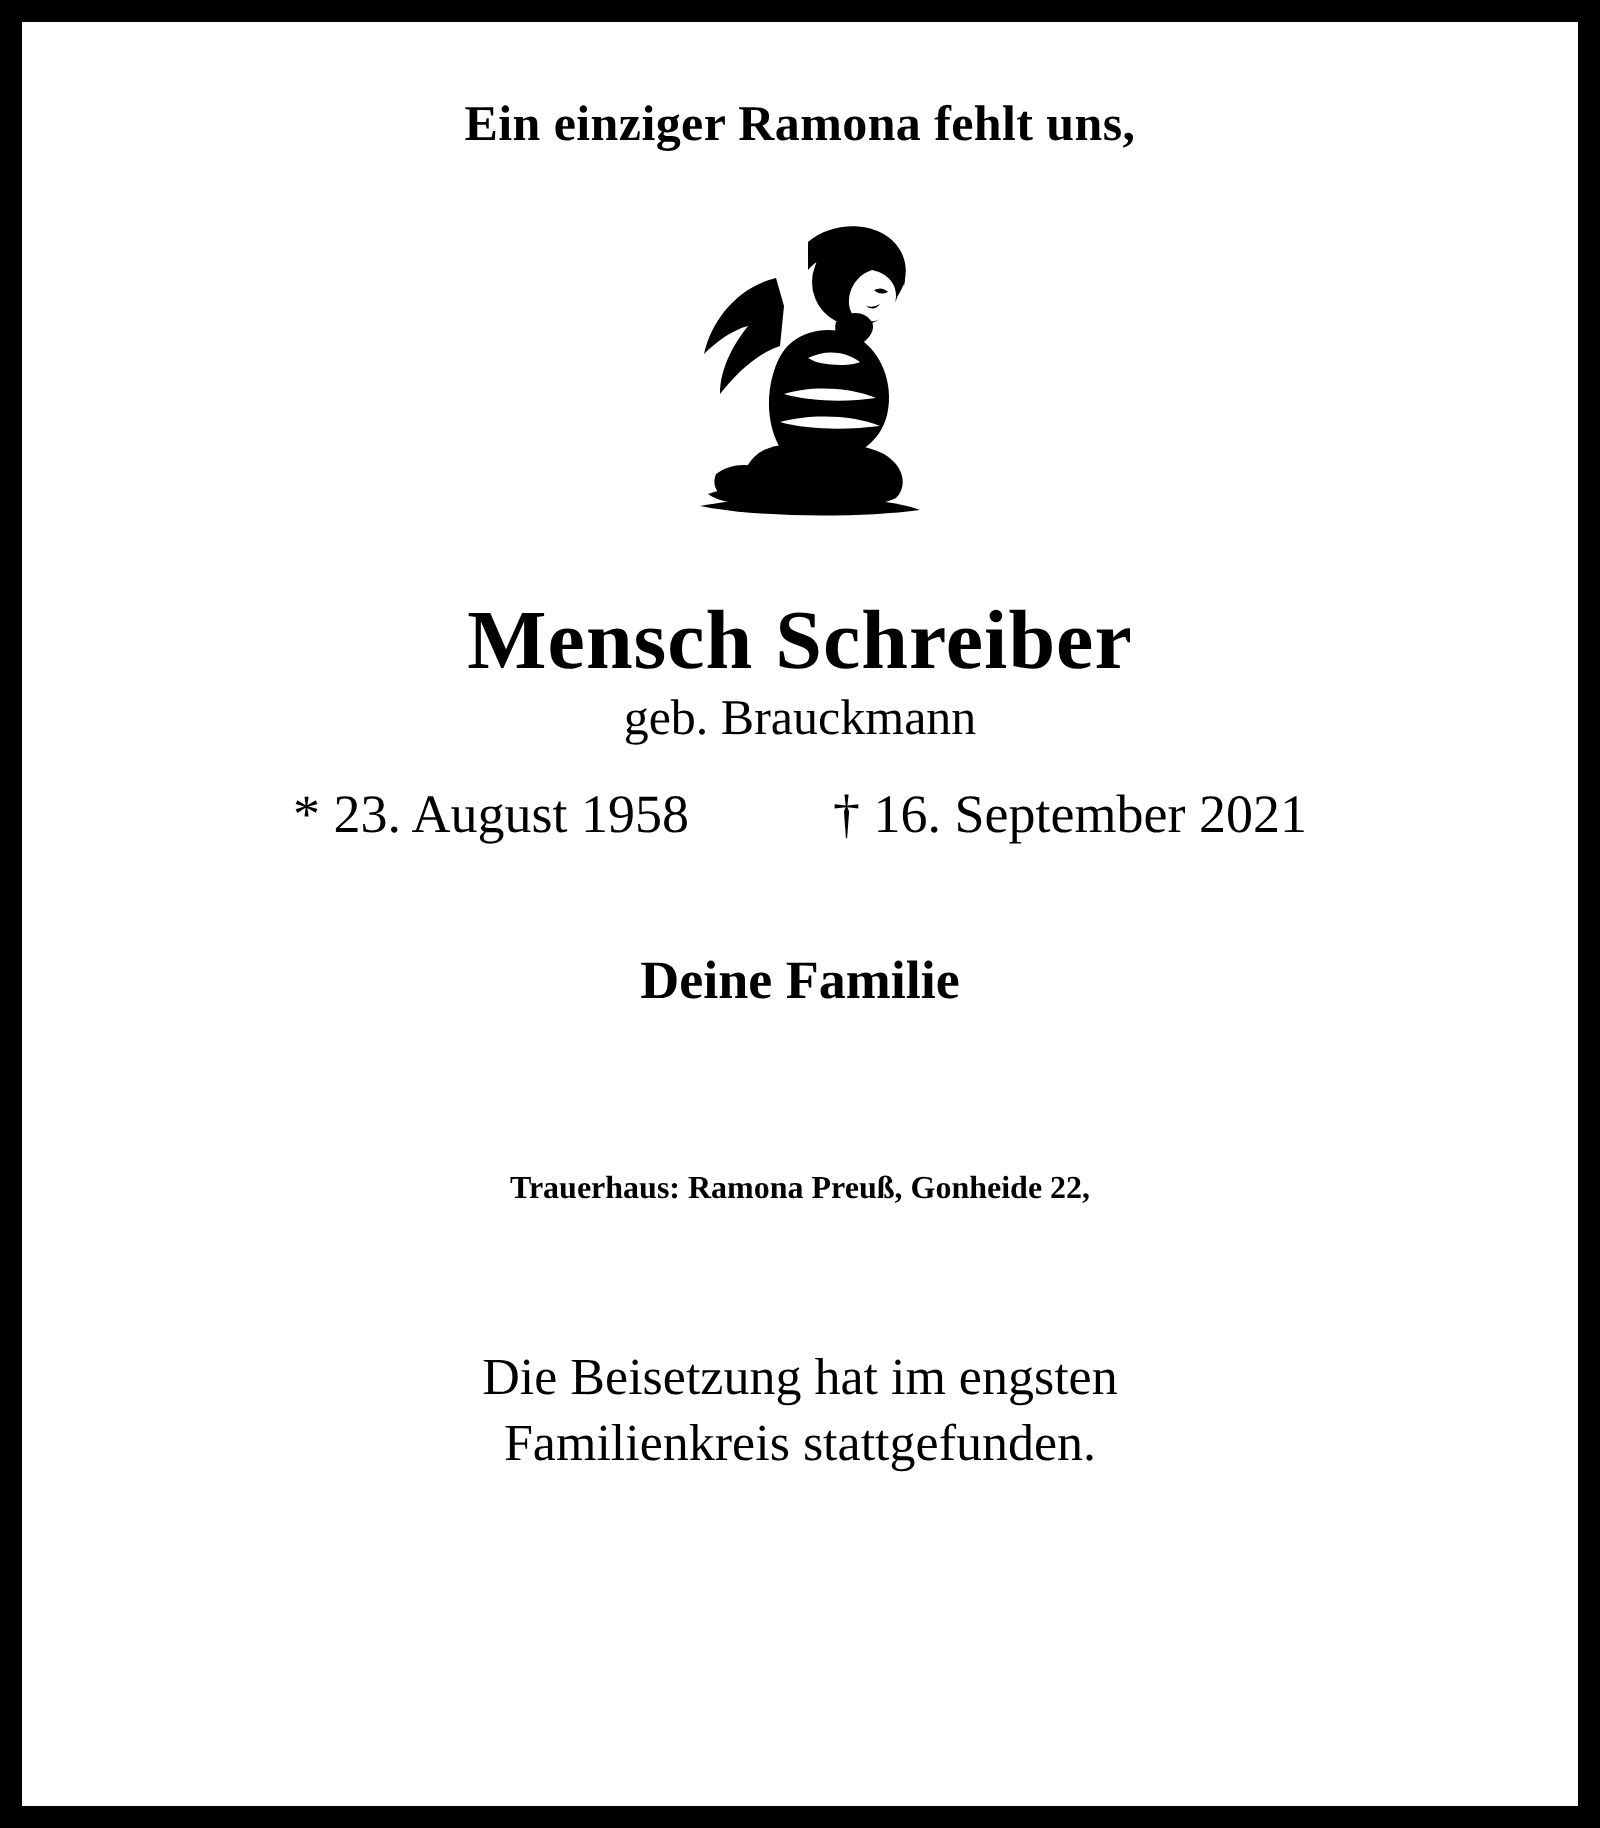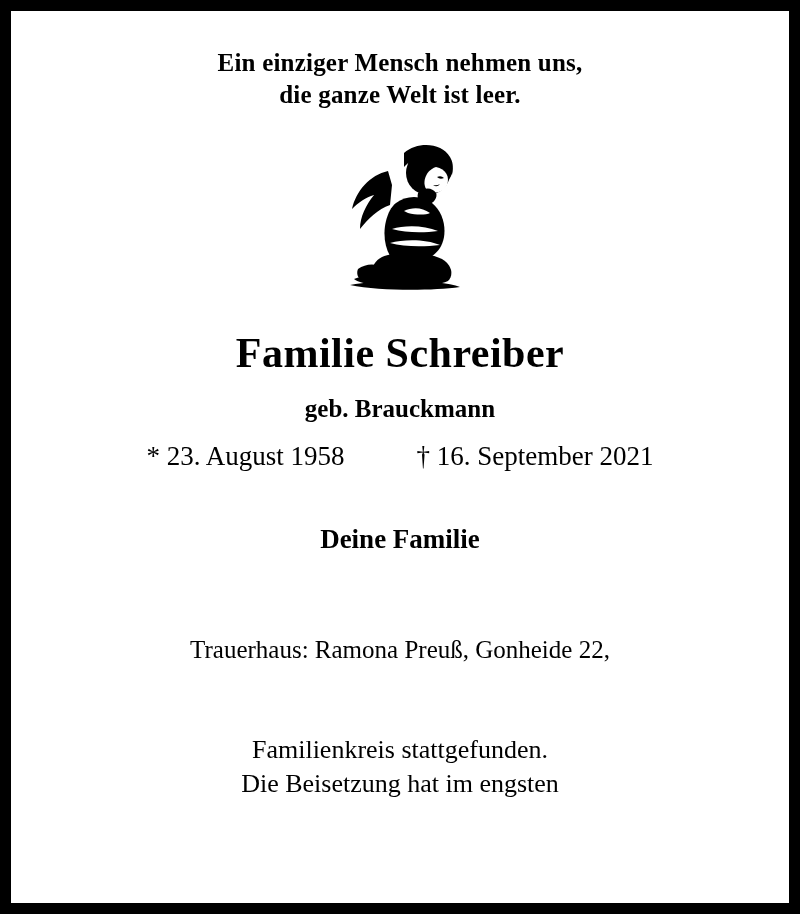--- a/index.html
+++ b/index.html
@@ -70,23 +70,23 @@
     text-align: center;
     font-weight: bold;
     font-size: 42px;
     letter-spacing: 0.5px;
     margin-top: 22px;
     white-space: nowrap;
   }
 
   .maiden-name {
     text-align: center;
-    font-weight: bold;
+    font-weight: normal;
     font-size: 25px;
-    margin-top: 18px;
+    margin-top: 1px;
     white-space: nowrap;
   }
 
   .dates {
     margin-top: 18px;
     width: 100%;
     display: flex;
     justify-content: center;
     align-items: baseline;
     gap: 72px;
@@ -100,23 +100,24 @@
   .mourners {
     text-align: right;
     font-weight: bold;
     font-size: 27px;
     margin-top: 52px;
     white-space: nowrap;
   }
 
   .mourning-house {
     text-align: center;
-    font-size: 25px;
+    font-size: 16px;
     line-height: 1.35;
     margin-top: 78px;
+    font-weight: bold;
   }
   .mourning-house .mh-line {
     display: block;
     white-space: nowrap;
   }
 
   .funeral-note {
     text-align: center;
     font-size: 26px;
     line-height: 1.3;
@@ -127,22 +128,21 @@
     white-space: nowrap;
   }
 </style>
 </head>
 <body>
 
 <div class="obituary">
   <div class="inner-frame">
 
     <div class="verse">
-      <span class="verse-line">Ein einziger Mensch nehmen uns,</span>
-      <span class="verse-line">die ganze Welt ist leer.</span>
+      <span class="verse-line">Ein einziger Ramona fehlt uns,</span>
     </div>
 
     <div class="angel-wrap">
       <svg width="200" height="168" viewBox="0 0 200 168" aria-hidden="true">
         <g fill="#000000">
 
           <path d="M88 38 C70 42 56 58 52 76 C58 70 66 64 74 62 C66 72 60 84 60 96 C68 86 78 76 90 72 L92 52 Z"></path>
           <path d="M60 96 C70 92 80 84 88 76 L88 62 C78 70 66 82 60 96 Z" fill="#ffffff" opacity="0.0"></path>
 
           <path d="M104 20 C118 8 142 10 150 24 C156 34 152 46 144 52 C148 40 142 30 132 27 C120 23 110 27 104 34 Z"></path>
@@ -168,34 +168,34 @@
 
           <path d="M58 136 C66 130 78 130 84 136 C88 141 84 148 76 150 C66 152 54 146 58 136 Z"></path>
           <path d="M54 146 C64 142 78 142 88 148 C80 152 62 152 54 146 Z"></path>
 
           <path d="M50 152 C80 146 140 146 160 154 C130 158 80 158 50 152 Z"></path>
         </g>
       </svg>
     </div>
 
 
-    <div class="deceased-name">Familie Schreiber</div>
+    <div class="deceased-name">Mensch Schreiber</div>
 
     <div class="maiden-name">geb. Brauckmann</div>
 
     <div class="dates">
       <span class="date-item">* 23. August 1958</span>
       <span class="date-item">† 16. September 2021</span>
     </div>
 
     <div class="mourners">Deine Familie</div>
 
     <div class="mourning-house">
       <span class="mh-line">Trauerhaus: Ramona Preuß, Gonheide 22,</span>
     </div>
 
     <div class="funeral-note">
+      <span class="fn-line">Die Beisetzung hat im engsten</span>
       <span class="fn-line">Familienkreis stattgefunden.</span>
-      <span class="fn-line">Die Beisetzung hat im engsten</span>
     </div>
 
   </div>
 </div>
 
 </body></html>

